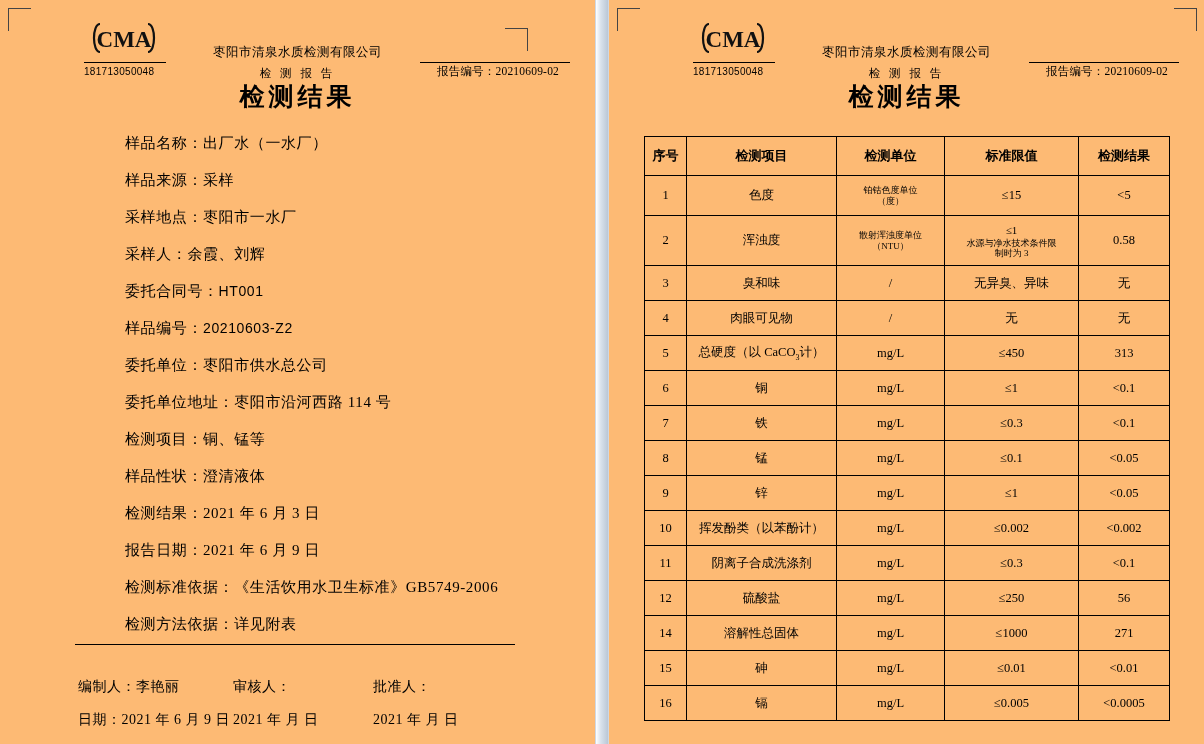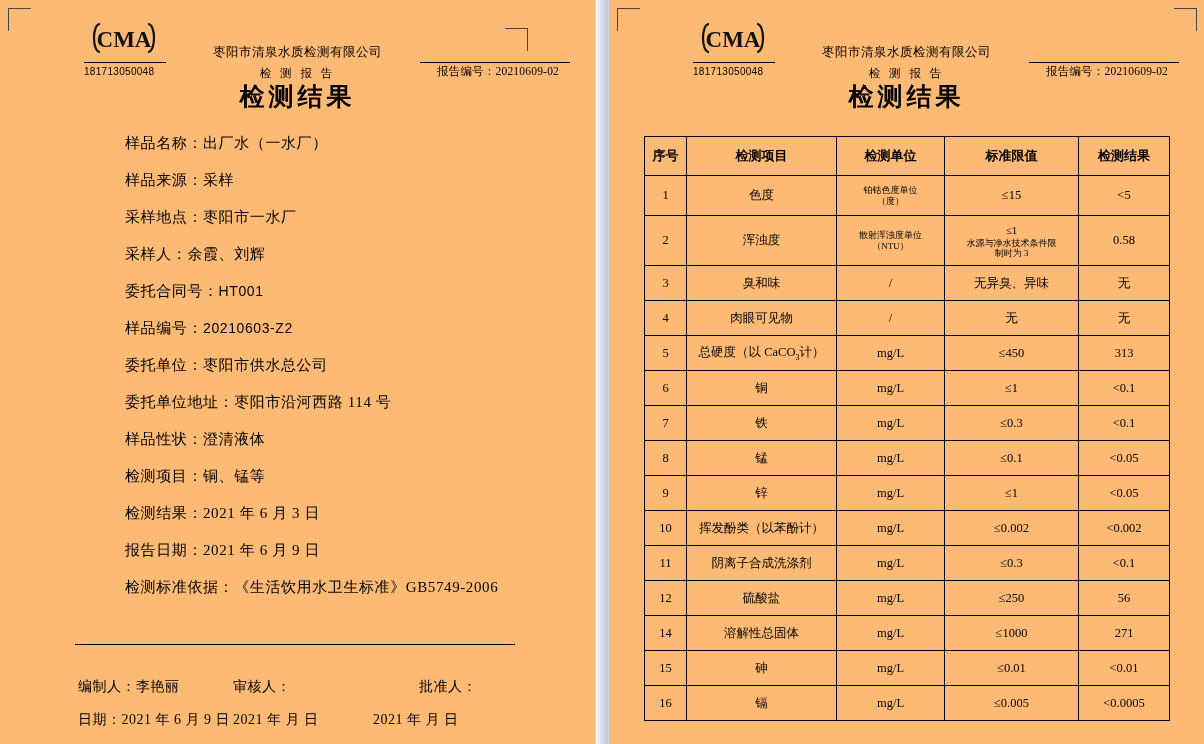--- a/index.html
+++ b/index.html
@@ -170,32 +170,33 @@
 
   <div class="fields">
     <div class="field"><span>样品名称：</span><span>出厂水（一水厂）</span></div>
     <div class="field"><span>样品来源：</span><span>采样</span></div>
     <div class="field"><span>采样地点：</span><span>枣阳市一水厂</span></div>
     <div class="field"><span>采样人：</span><span>余霞、刘辉</span></div>
     <div class="field"><span>委托合同号：</span><span class="val-sans">HT001</span></div>
     <div class="field"><span>样品编号：</span><span class="val-sans">20210603-Z2</span></div>
     <div class="field"><span>委托单位：</span><span>枣阳市供水总公司</span></div>
     <div class="field"><span>委托单位地址：</span><span>枣阳市沿河西路 114 号</span></div>
+    <div class="field"><span>检测项目：</span><span>铜、锰等</span></div>
     <div class="field"><span>样品性状：</span><span>澄清液体</span></div>
-    <div class="field"><span>检测项目：</span><span>铜、锰等</span></div>
     <div class="field"><span>检测结果：</span><span>2021 年 6 月 3 日</span></div>
     <div class="field"><span>报告日期：</span><span>2021 年 6 月 9 日</span></div>
     <div class="field"><span>检测标准依据：</span><span>《生活饮用水卫生标准》GB5749-2006</span></div>
+    <div class="field"><span>检测方法依据：</span><span>详见附表</span></div>
   </div>
 
   <div class="sig-rule"></div>
 
   <div class="sig-row" style="left:78px;top:678px;">编制人：李艳丽</div>
   <div class="sig-row" style="left:233px;top:678px;">审核人：</div>
-  <div class="sig-row" style="left:373px;top:678px;margin-left:46px;">批准人：</div>
+  <div class="sig-row" style="left:373px;top:678px;">批准人：</div>
 
   <div class="sig-row" style="left:78px;top:711px;">日期：2021 年 6 月 9 日</div>
   <div class="sig-row" style="left:233px;top:711px;">2021 年        月        日</div>
   <div class="sig-row" style="left:373px;top:711px;">2021 年        月        日</div>
 </div>
 
 <div class="scroll-gutter"></div>
 <div class="scroll-thumb"></div>
 
 <div class="page page-right">

